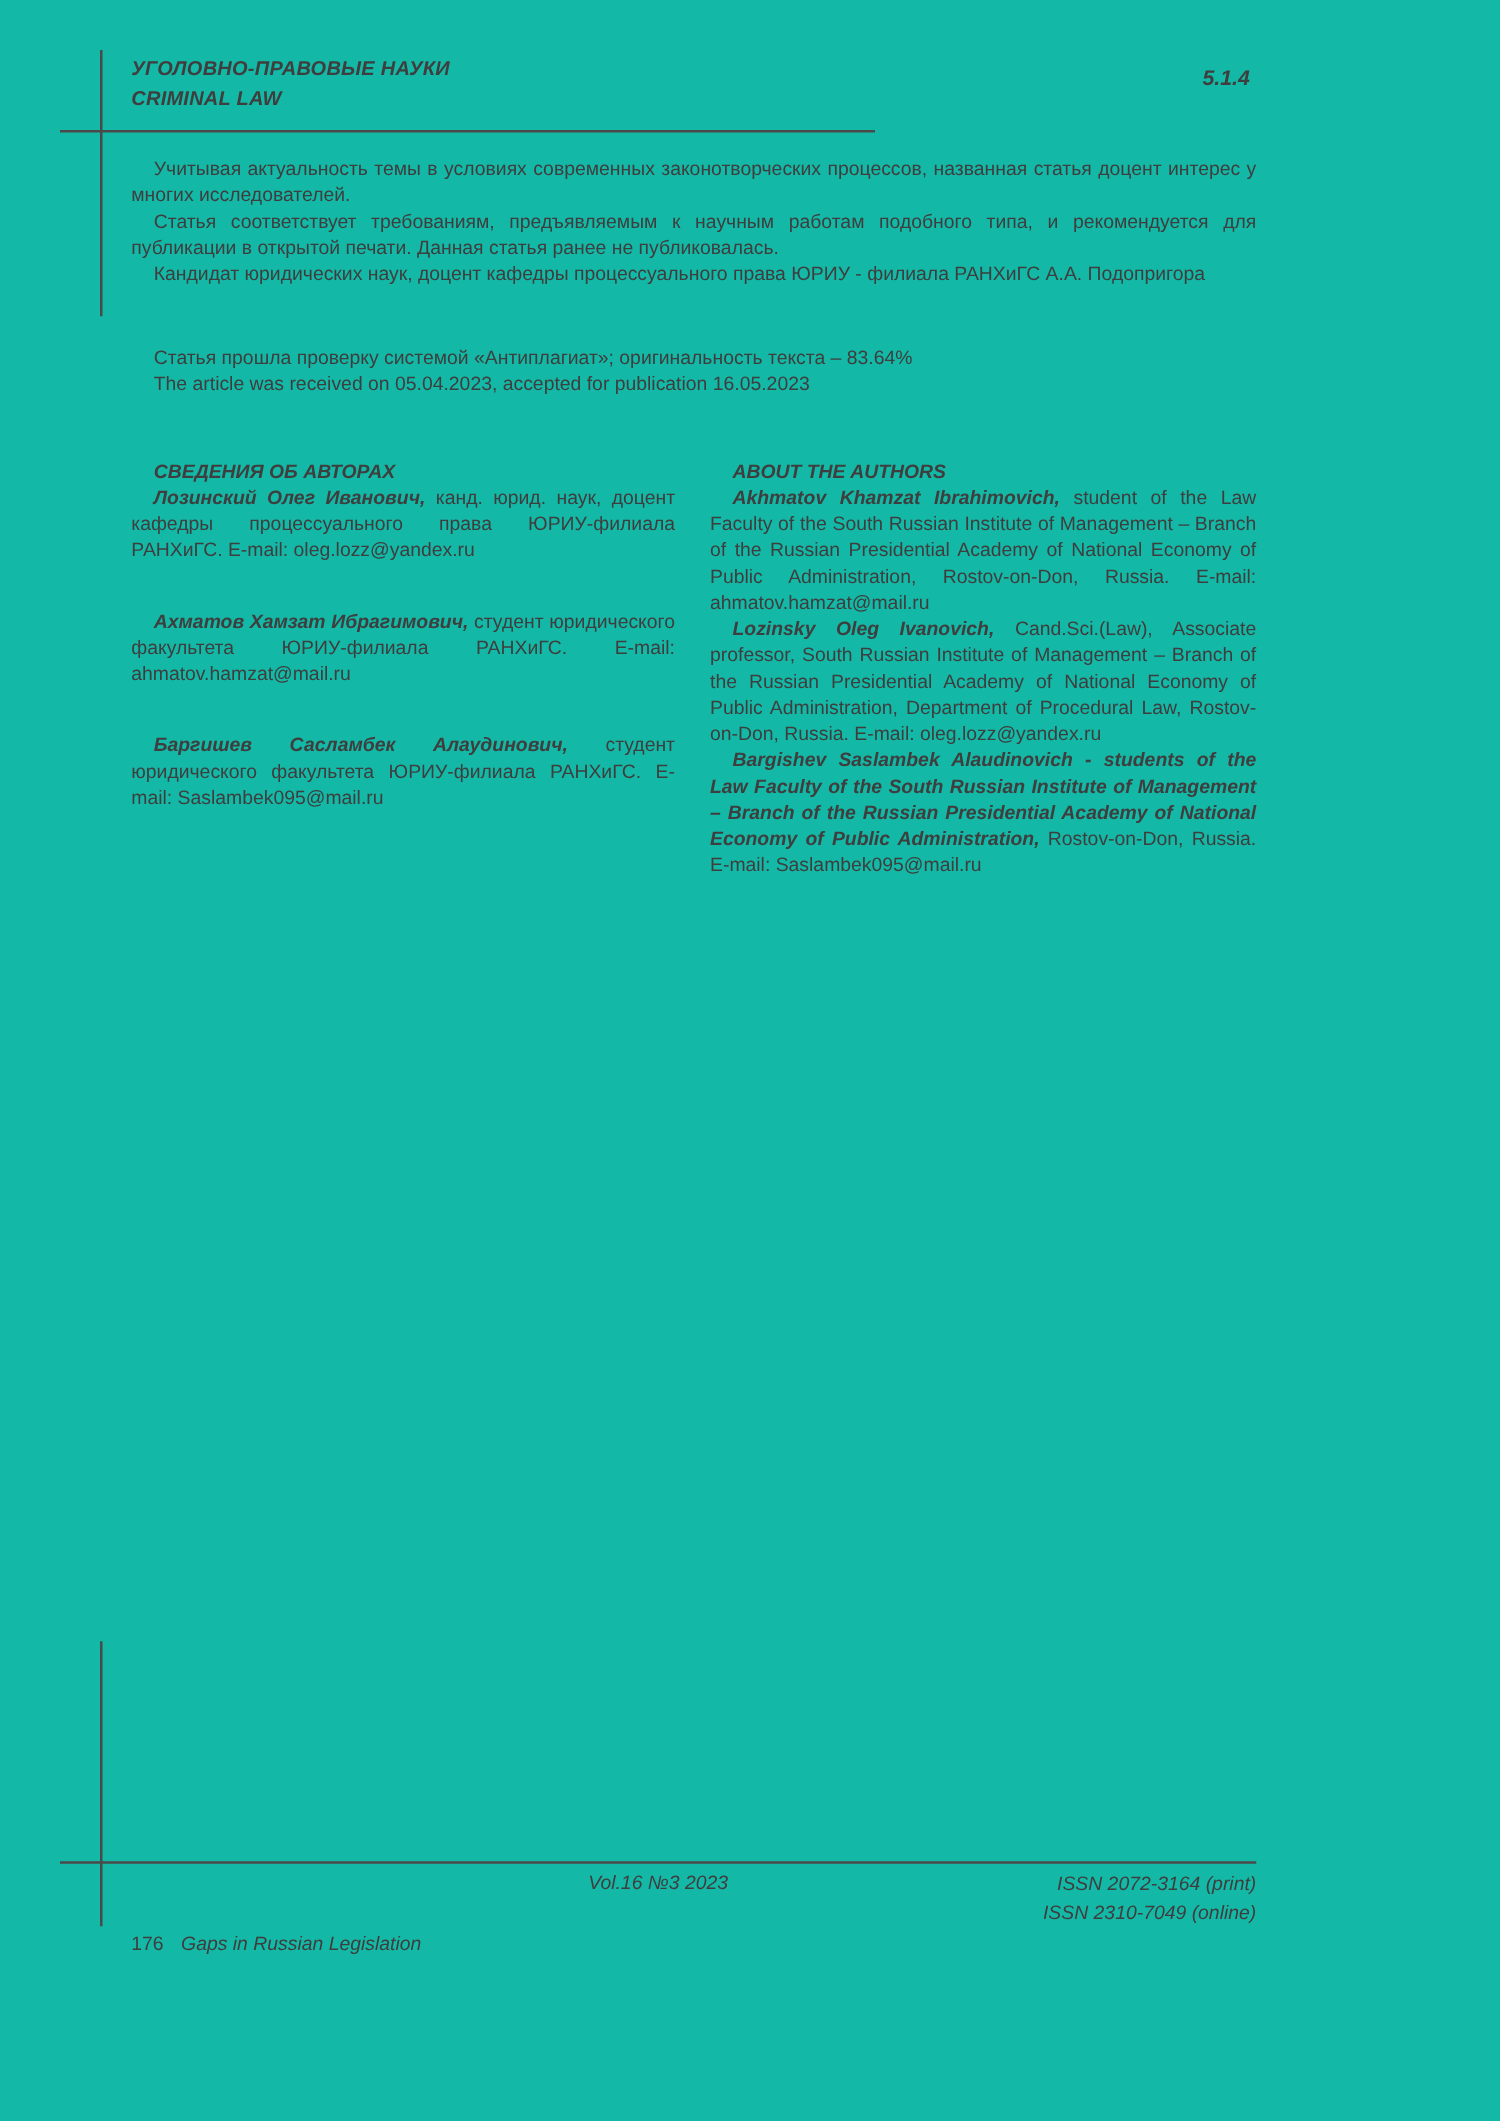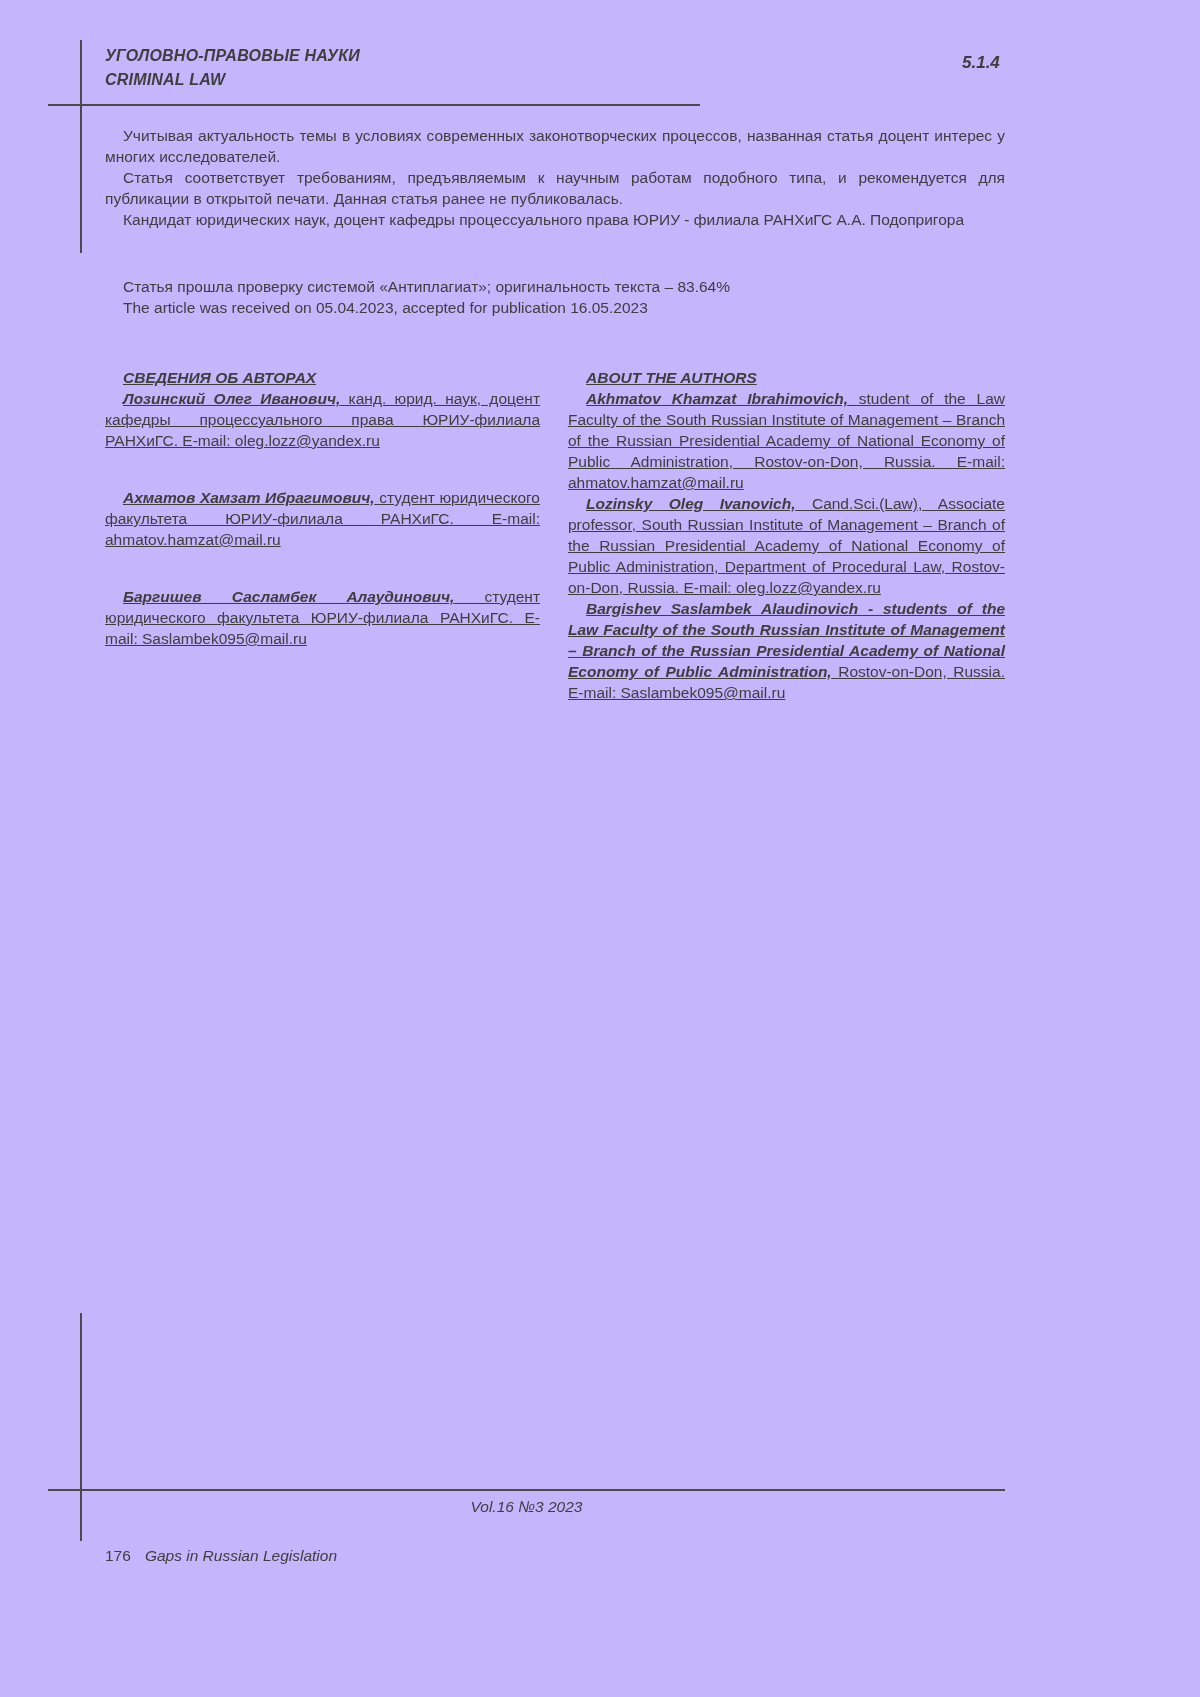--- a/index.html
+++ b/index.html
@@ -1,20 +1,20 @@
 <!DOCTYPE html>
 <html><head>
 <meta charset="utf-8">
 <style>
   html,body { margin:0; padding:0; background:#e8e8e8; }
   .page {
     position:relative;
     width:1200px; height:1697px;
     margin:0 auto;
-    background:#c4b5fd;
+    background:#14b8a6;
     color:#3e3e3e;
     font-family:"Liberation Sans", sans-serif;
     font-size:15.5px;
     line-height:21px;
     overflow:hidden;
   }
   .rule { position:absolute; background:#4a4a4a; }
   .hdr-left {
     position:absolute; top:44px; left:105px;
     font-weight:bold; font-style:italic; font-size:16px; line-height:24px;
@@ -29,21 +29,20 @@
     text-align:justify;
   }
   .content p { margin:0; text-indent:18px; }
   .note { margin-top:46px !important; }
   .received { margin-top:21px !important; }
   .cols {
     margin-top:49px;
     display:grid;
     grid-template-columns:435px 437px;
     column-gap:28px;
-    text-decoration:underline;
   }
   .col { text-align:justify; }
   .col-heading {
     font-weight:bold; font-style:italic;
     text-indent:18px;
     margin:0;
   }
   .entry { margin:0; text-indent:18px; }
   .entry .lead { font-weight:bold; font-style:italic; }
   .col-ru .entry + .entry { margin-top:36px; }
@@ -114,14 +113,18 @@
       </div>
 
     </div>
   </div>
 
   <div class="rule" style="left:48px; top:1489px; width:957px; height:1.5px;"></div>
   <div class="footer-left">
     <span>176</span><span class="journal">Gaps in Russian Legislation</span>
   </div>
   <div class="footer-center">Vol.16  №3  2023</div>
+  <div class="footer-right">
+    <div>ISSN 2072-3164 (print)</div>
+    <div>ISSN 2310-7049 (online)</div>
+  </div>
 
 </div>
 
 </body></html>

